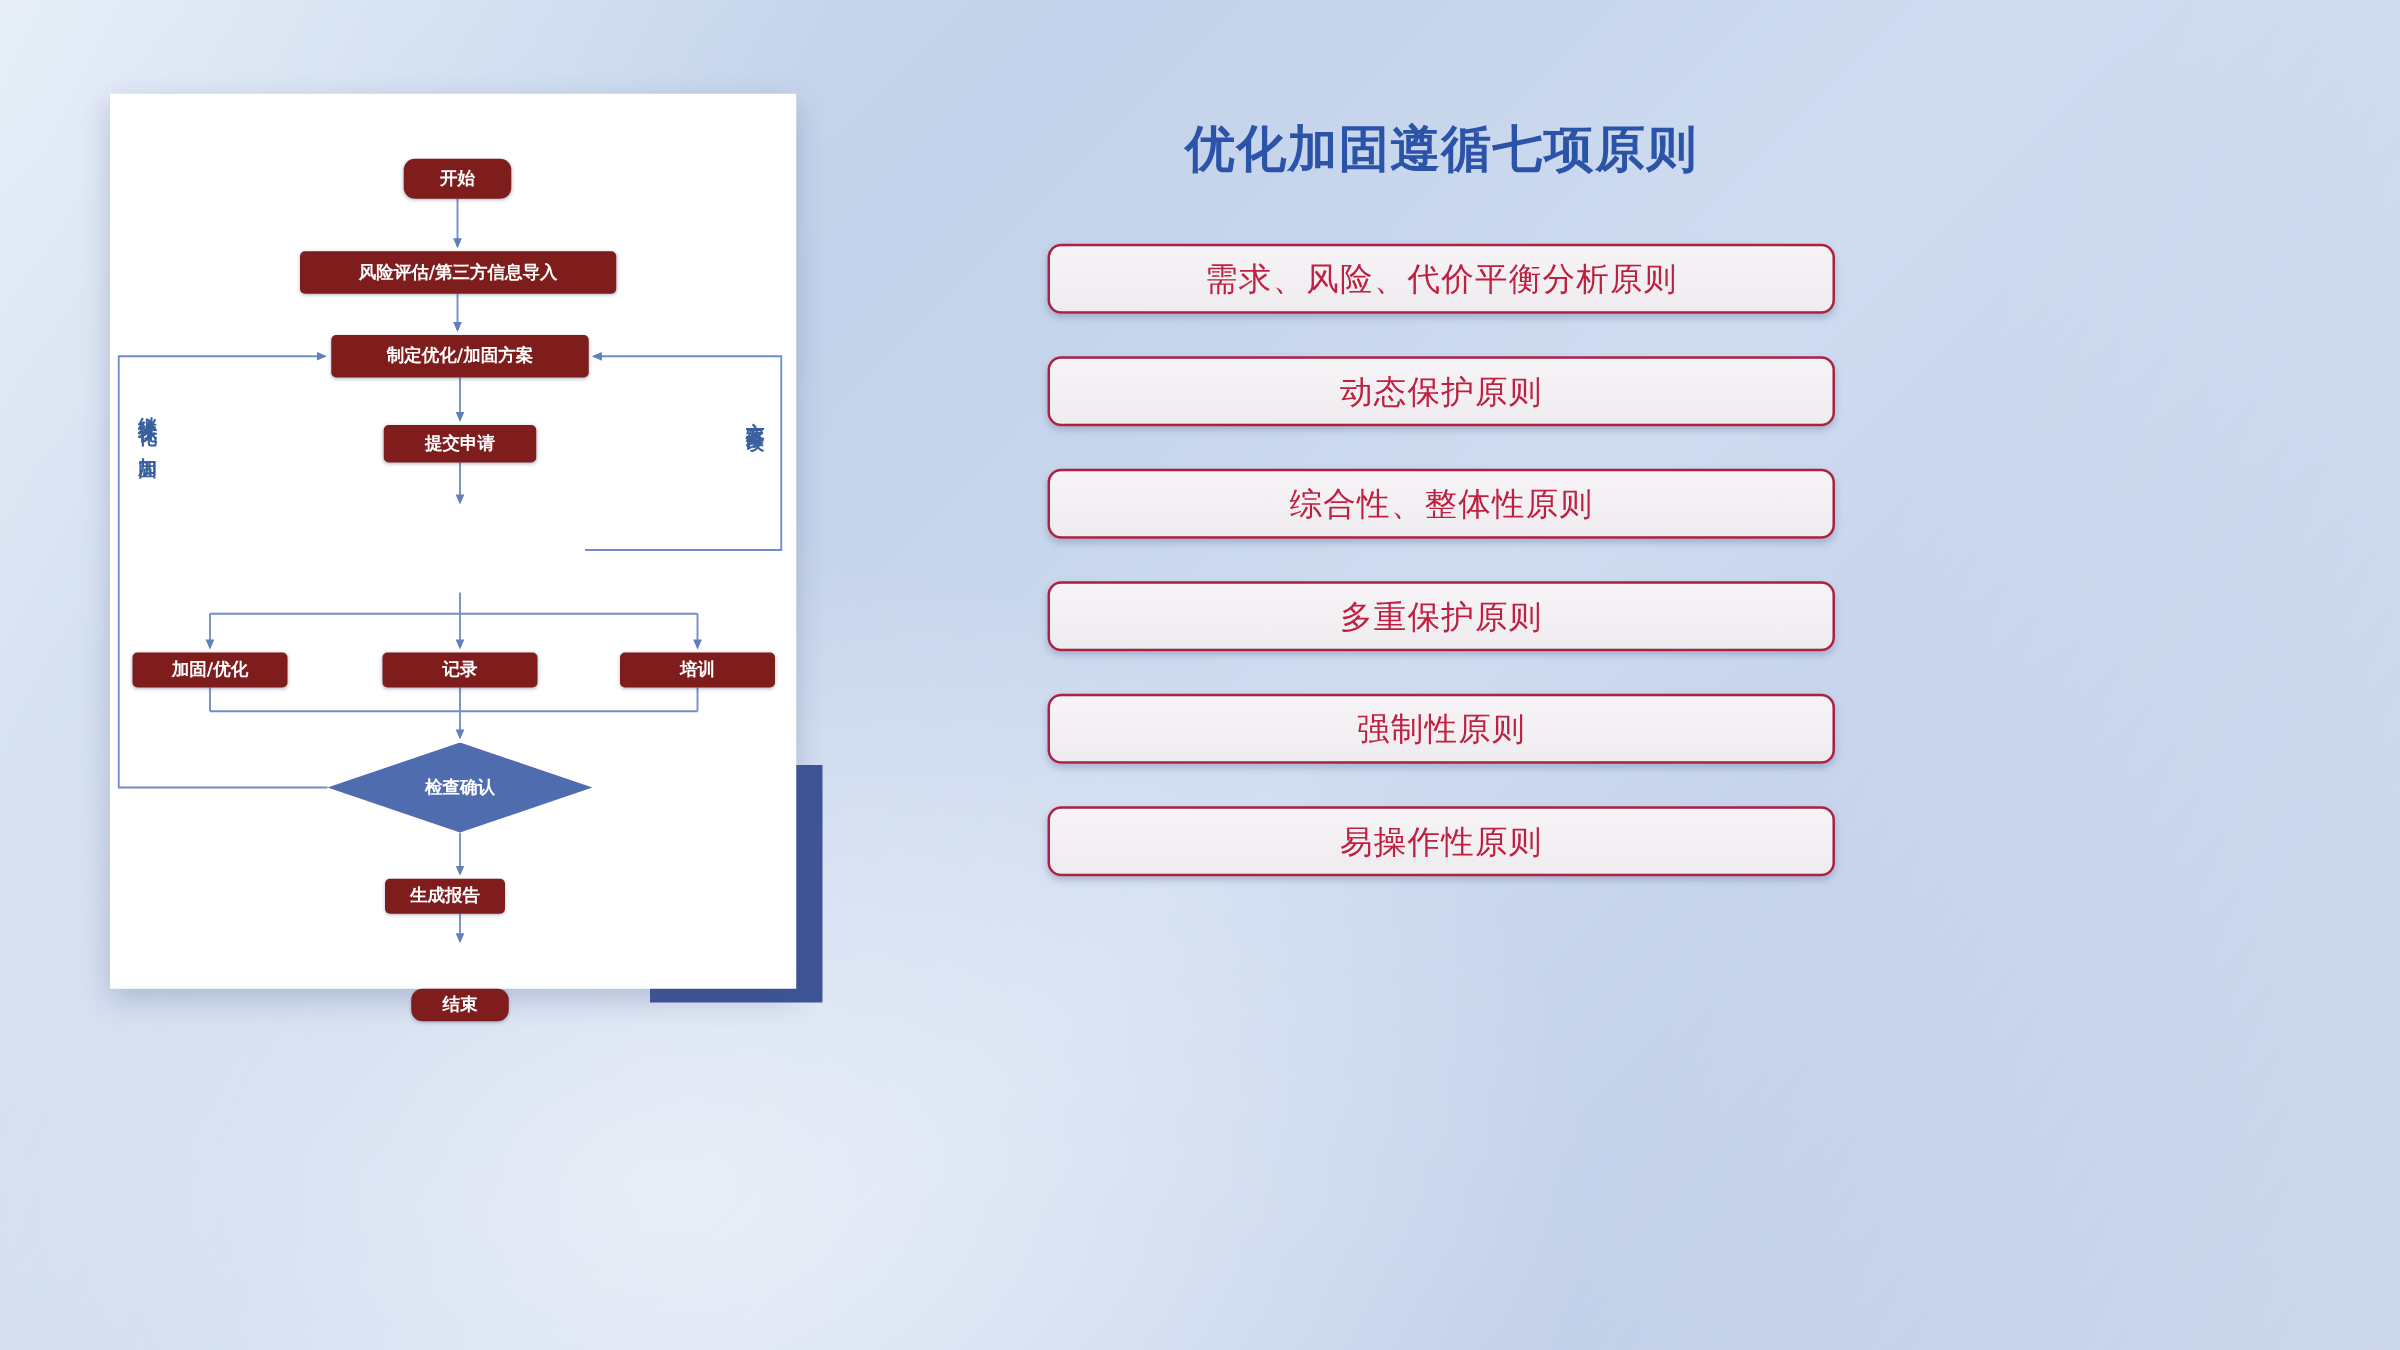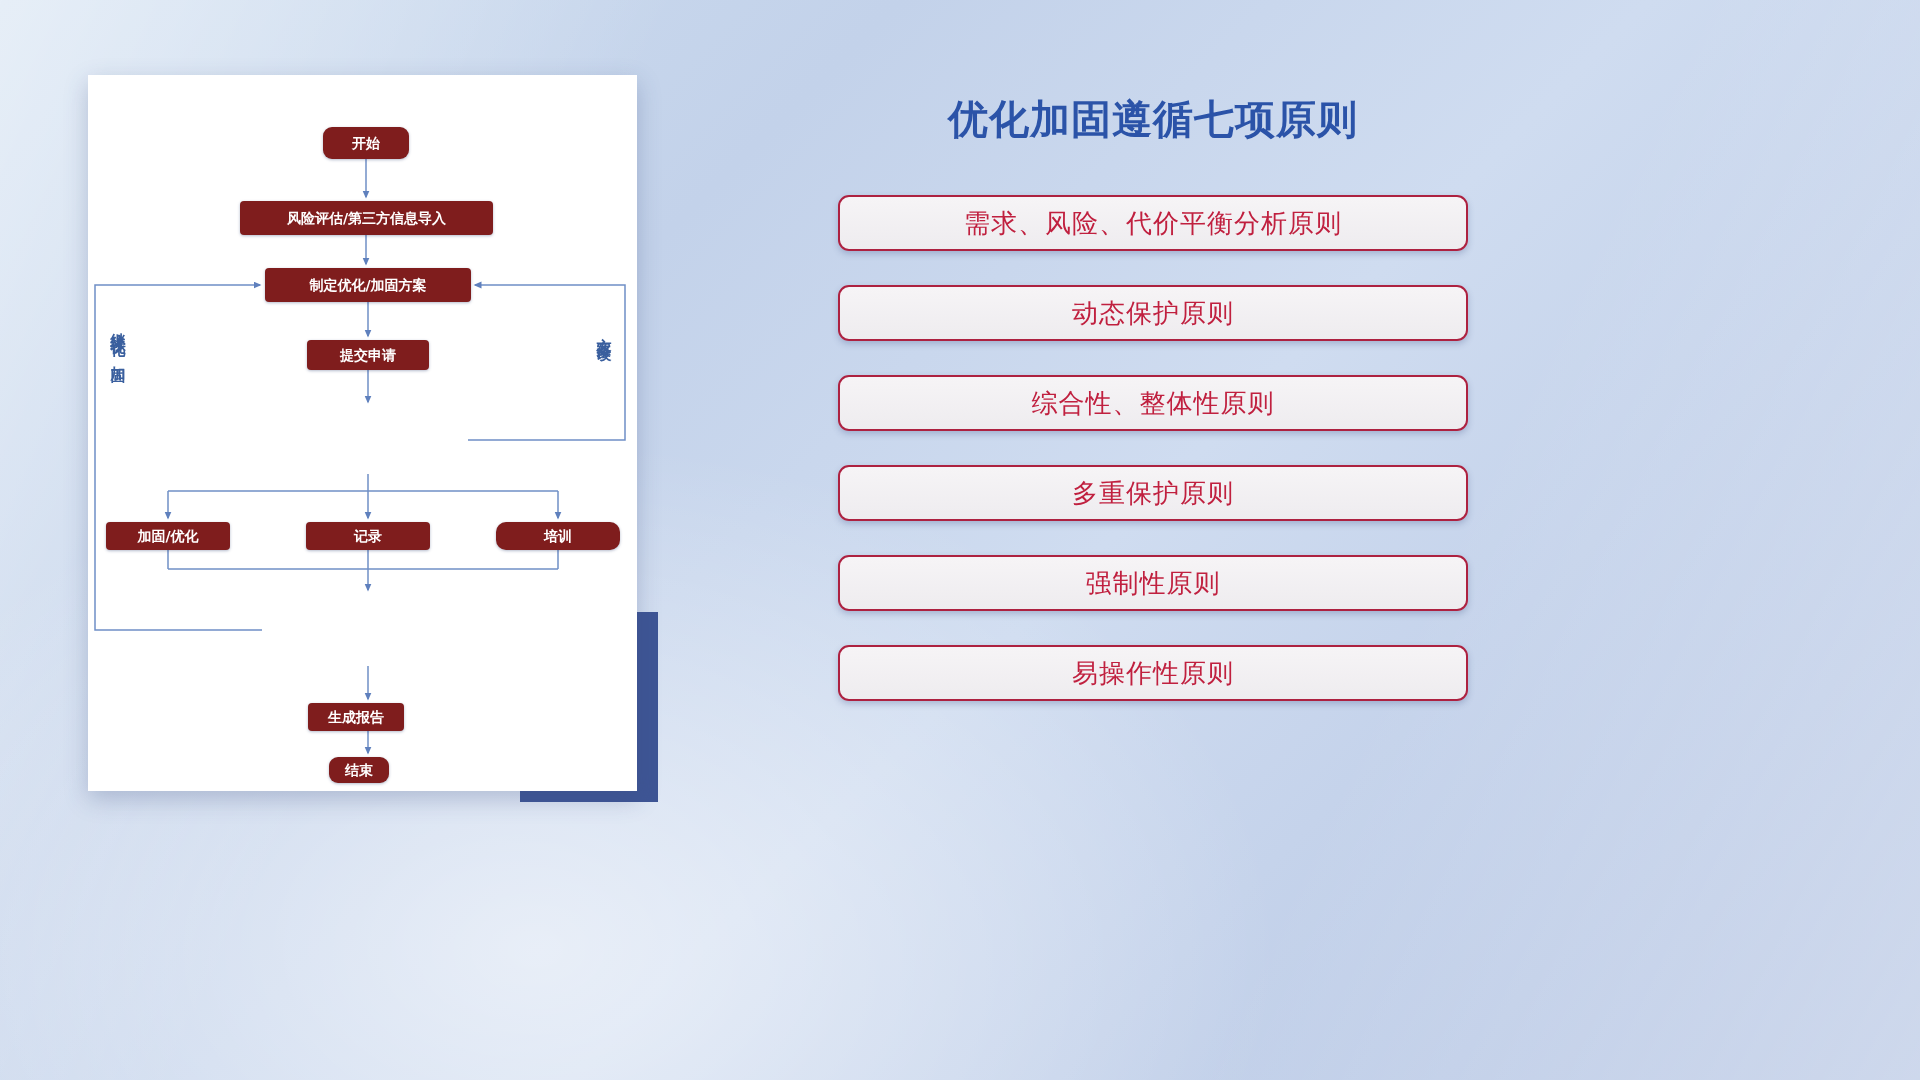--- a/index.html
+++ b/index.html
@@ -119,26 +119,30 @@
 
     <div class="fnode" style="left:177px; top:193px; width:206px; height:34px;">制定优化/加固方案</div>
 
     <div class="fnode" style="left:219px; top:265px; width:122px; height:30px;">提交申请</div>
 
 
     <div class="fnode" style="left:18px; top:447px; width:124px; height:28px;">加固/优化</div>
 
     <div class="fnode" style="left:218px; top:447px; width:124px; height:28px;">记录</div>
 
-    <div class="fnode" style="left:408px; top:447px; width:124px; height:28px;border-radius:10px;">培训</div>
+    <div class="fnode" style="left:408px; top:447px; width:124px; height:28px;">培训</div>
 
+    <div class="fnode diamond" style="left:174px; top:519px; width:212px; height:72px;">
+      <div class="diamond-shape"></div>
+      <span>检查确认</span>
+    </div>
 
     <div class="fnode" style="left:220px; top:628px; width:96px; height:28px;">生成报告</div>
 
-    <div class="fnode round" style="left:241px; top:682px; width:60px; height:26px;">结束</div>
+    <div class="fnode round" style="left:241px; top:716px; width:78px; height:26px;">结束</div>
 
     <div class="vlabel" style="left:20px; top:246px; height:200px;">继续优化/加固</div>
 
     <div class="vlabel" style="left:506px; top:250px; height:150px;">方案修改</div>
 
   </div>
 
   <div class="right-panel">
     <div class="panel-title">优化加固遵循七项原则</div>
 

